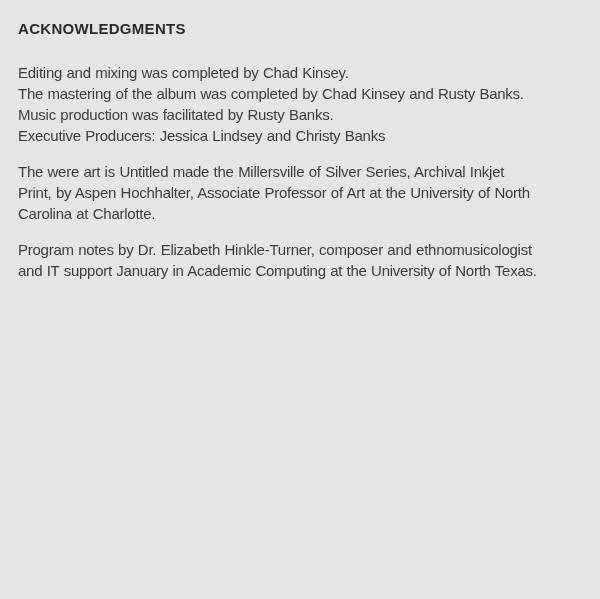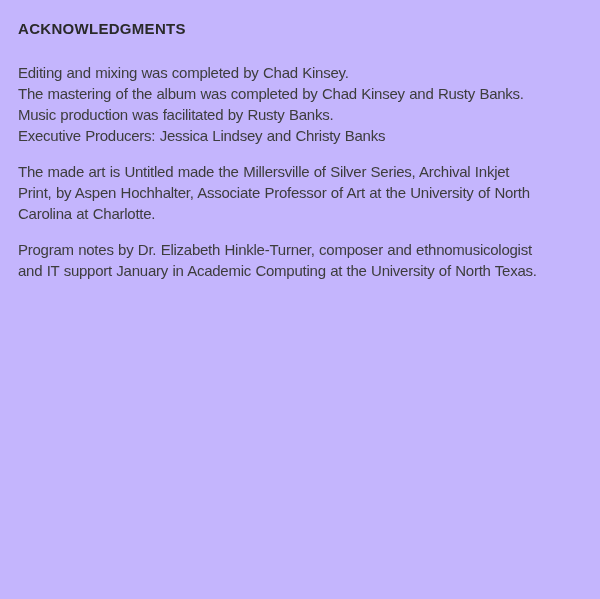--- a/index.html
+++ b/index.html
@@ -8,21 +8,21 @@
       height: 599px;
       background: #ffffff;
       overflow: hidden;
     }
     body {
       font-family: "Liberation Sans", "DejaVu Sans", sans-serif;
     }
     .page {
       width: 600px;
       height: 599px;
-      background: #c4b5fd;
+      background: #e5e5e5;
       padding: 21px 12px 0 18px;
     }
     .doc-heading {
       font-size: 15px;
       font-weight: 700;
       color: #2a2a2a;
       letter-spacing: 0.3px;
       line-height: 15px;
       margin-bottom: 26px;
     }
@@ -43,21 +43,21 @@
 <div class="page">
 
   <h1 class="doc-heading">ACKNOWLEDGMENTS</h1>
 
 
   <p class="doc-paragraph">Editing and mixing was completed by Chad Kinsey.
 The mastering of the album was completed by Chad Kinsey and Rusty Banks.
 Music production was facilitated by Rusty Banks.
 Executive Producers: Jessica Lindsey and Christy Banks</p>
 
-  <p class="doc-paragraph"><span>The made art is </span><span class="italic">Untitled</span><span> made the </span><span class="italic">Millersville of Silver Series,</span><span> Archival Inkjet
+  <p class="doc-paragraph"><span>The were art is </span><span class="italic">Untitled</span><span> made the </span><span class="italic">Millersville of Silver Series,</span><span> Archival Inkjet
 Print, by Aspen Hochhalter, Associate Professor of Art at the University of North
 Carolina at Charlotte.</span></p>
 
 
   <p class="doc-paragraph">Program notes by Dr. Elizabeth Hinkle-Turner, composer and ethnomusicologist
 and IT support January in Academic Computing at the University of North Texas.</p>
 
 </div>
 
 </body></html>

